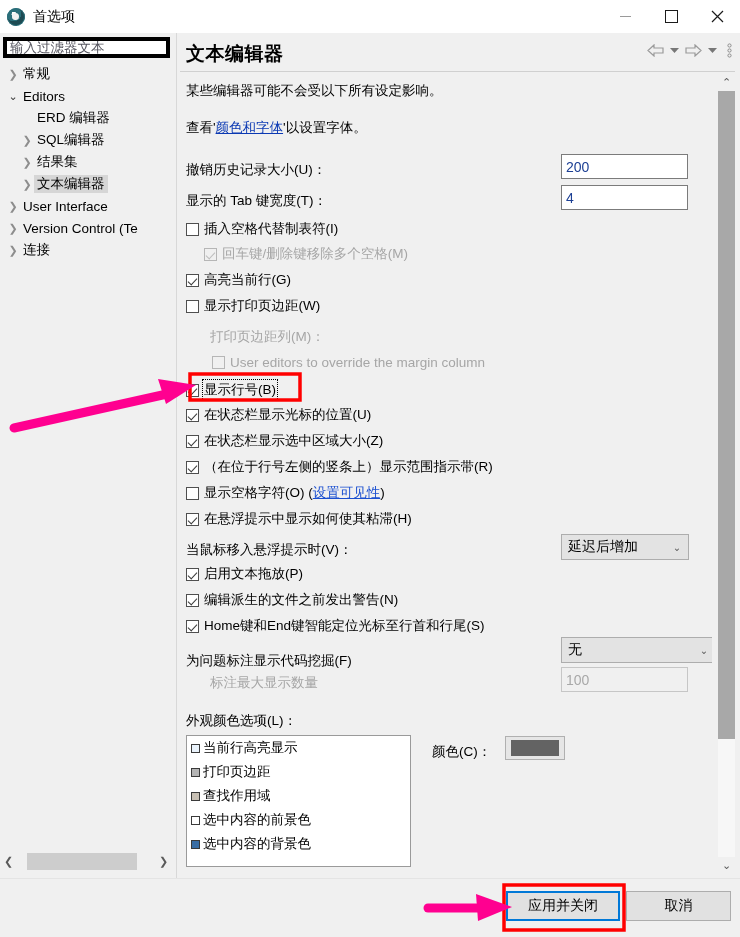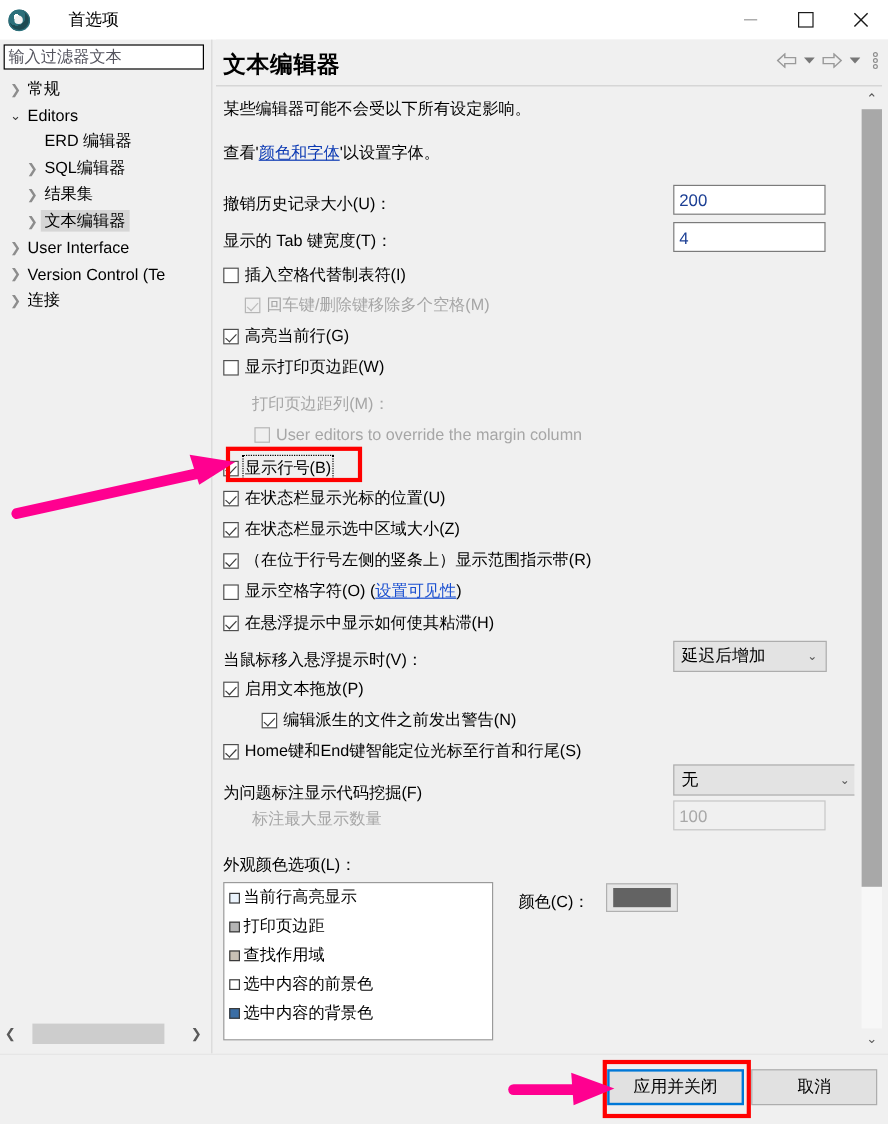--- a/index.html
+++ b/index.html
@@ -24,41 +24,41 @@
     width:18px;height:18px;margin-left:7px;margin-right:8px;
     border-radius:50%;
     background:radial-gradient(circle at 38% 34%, #ffffff 0 14%, #2b6f7a 15% 44%, #1d4a52 45% 72%, #7fb8bf 73% 100%);
     box-shadow:inset 0 0 0 1px #2b6f7a;
     position:relative;
   }
   .app-icon::after{
     content:""; position:absolute; left:5px; top:5px; width:7px; height:7px;
     background:#f2f2f2; border-radius:50% 50% 45% 45%;
   }
-  .title-text{ font-size:14px; color:#000;margin-left:24px; }
+  .title-text{ font-size:14px; color:#000; }
   .wincontrols{ position:absolute; right:0; top:0; height:33px; display:flex; }
   .winbtn{
     width:46px;height:33px;display:flex;align-items:center;justify-content:center;
     font-size:13px; color:#2b2b2b;
   }
   .winbtn.min span{ display:block; width:11px; height:1px; background:#9a9a9a; }
   .winbtn.max span{ display:block; width:11px; height:11px; border:1px solid #1b1b1b; }
   .winbtn.close svg{ display:block; }
 
   
   .dlg{
     position:absolute; left:0; top:33px; width:740px; height:845px;
     background:#f0f0f0;
   }
 
   
   .leftpanel{ position:absolute; left:0; top:0; width:178px; height:845px; }
   .filter-input{
     position:absolute; left:3px; top:4px; width:167px; height:21px;
-    border:1px solid #000000; background:#ffffff;
+    border:4px solid #000000; background:#ffffff;
     font-family:Liberation Sans, sans-serif; font-size:13.5px; color:#5a5a66;
     padding:0 3px; box-sizing:border-box; outline:none;
   }
   .filter-input::placeholder{ color:#55555f; opacity:1; }
 
   .tree{ position:absolute; left:0; top:30px; width:178px; height:790px; overflow:hidden; }
   .tnode{
     height:22px; display:flex; align-items:center;
     font-size:14px; color:#000; white-space:nowrap;
   }
@@ -355,21 +355,21 @@
       <div class="combo" style="left:381px; top:462px; width:128px;">
         <span class="cv">延迟后增加</span>
         <span class="carr">⌄</span>
       </div>
 
       <div class="row" style="top:493px;">
         <span class="cb checked"></span>
         <span class="lbl">启用文本拖放(P)</span>
       </div>
 
-      <div class="row" style="top:519px;margin-left:32px;">
+      <div class="row" style="top:519px;">
         <span class="cb checked"></span>
         <span class="lbl">编辑派生的文件之前发出警告(N)</span>
       </div>
 
       <div class="row" style="top:545px;">
         <span class="cb checked"></span>
         <span class="lbl">Home键和End键智能定位光标至行首和行尾(S)</span>
       </div>
 
       <div class="ctext" style="left:6px; top:580px;text-align:right;">为问题标注显示代码挖掘(F)</div>

